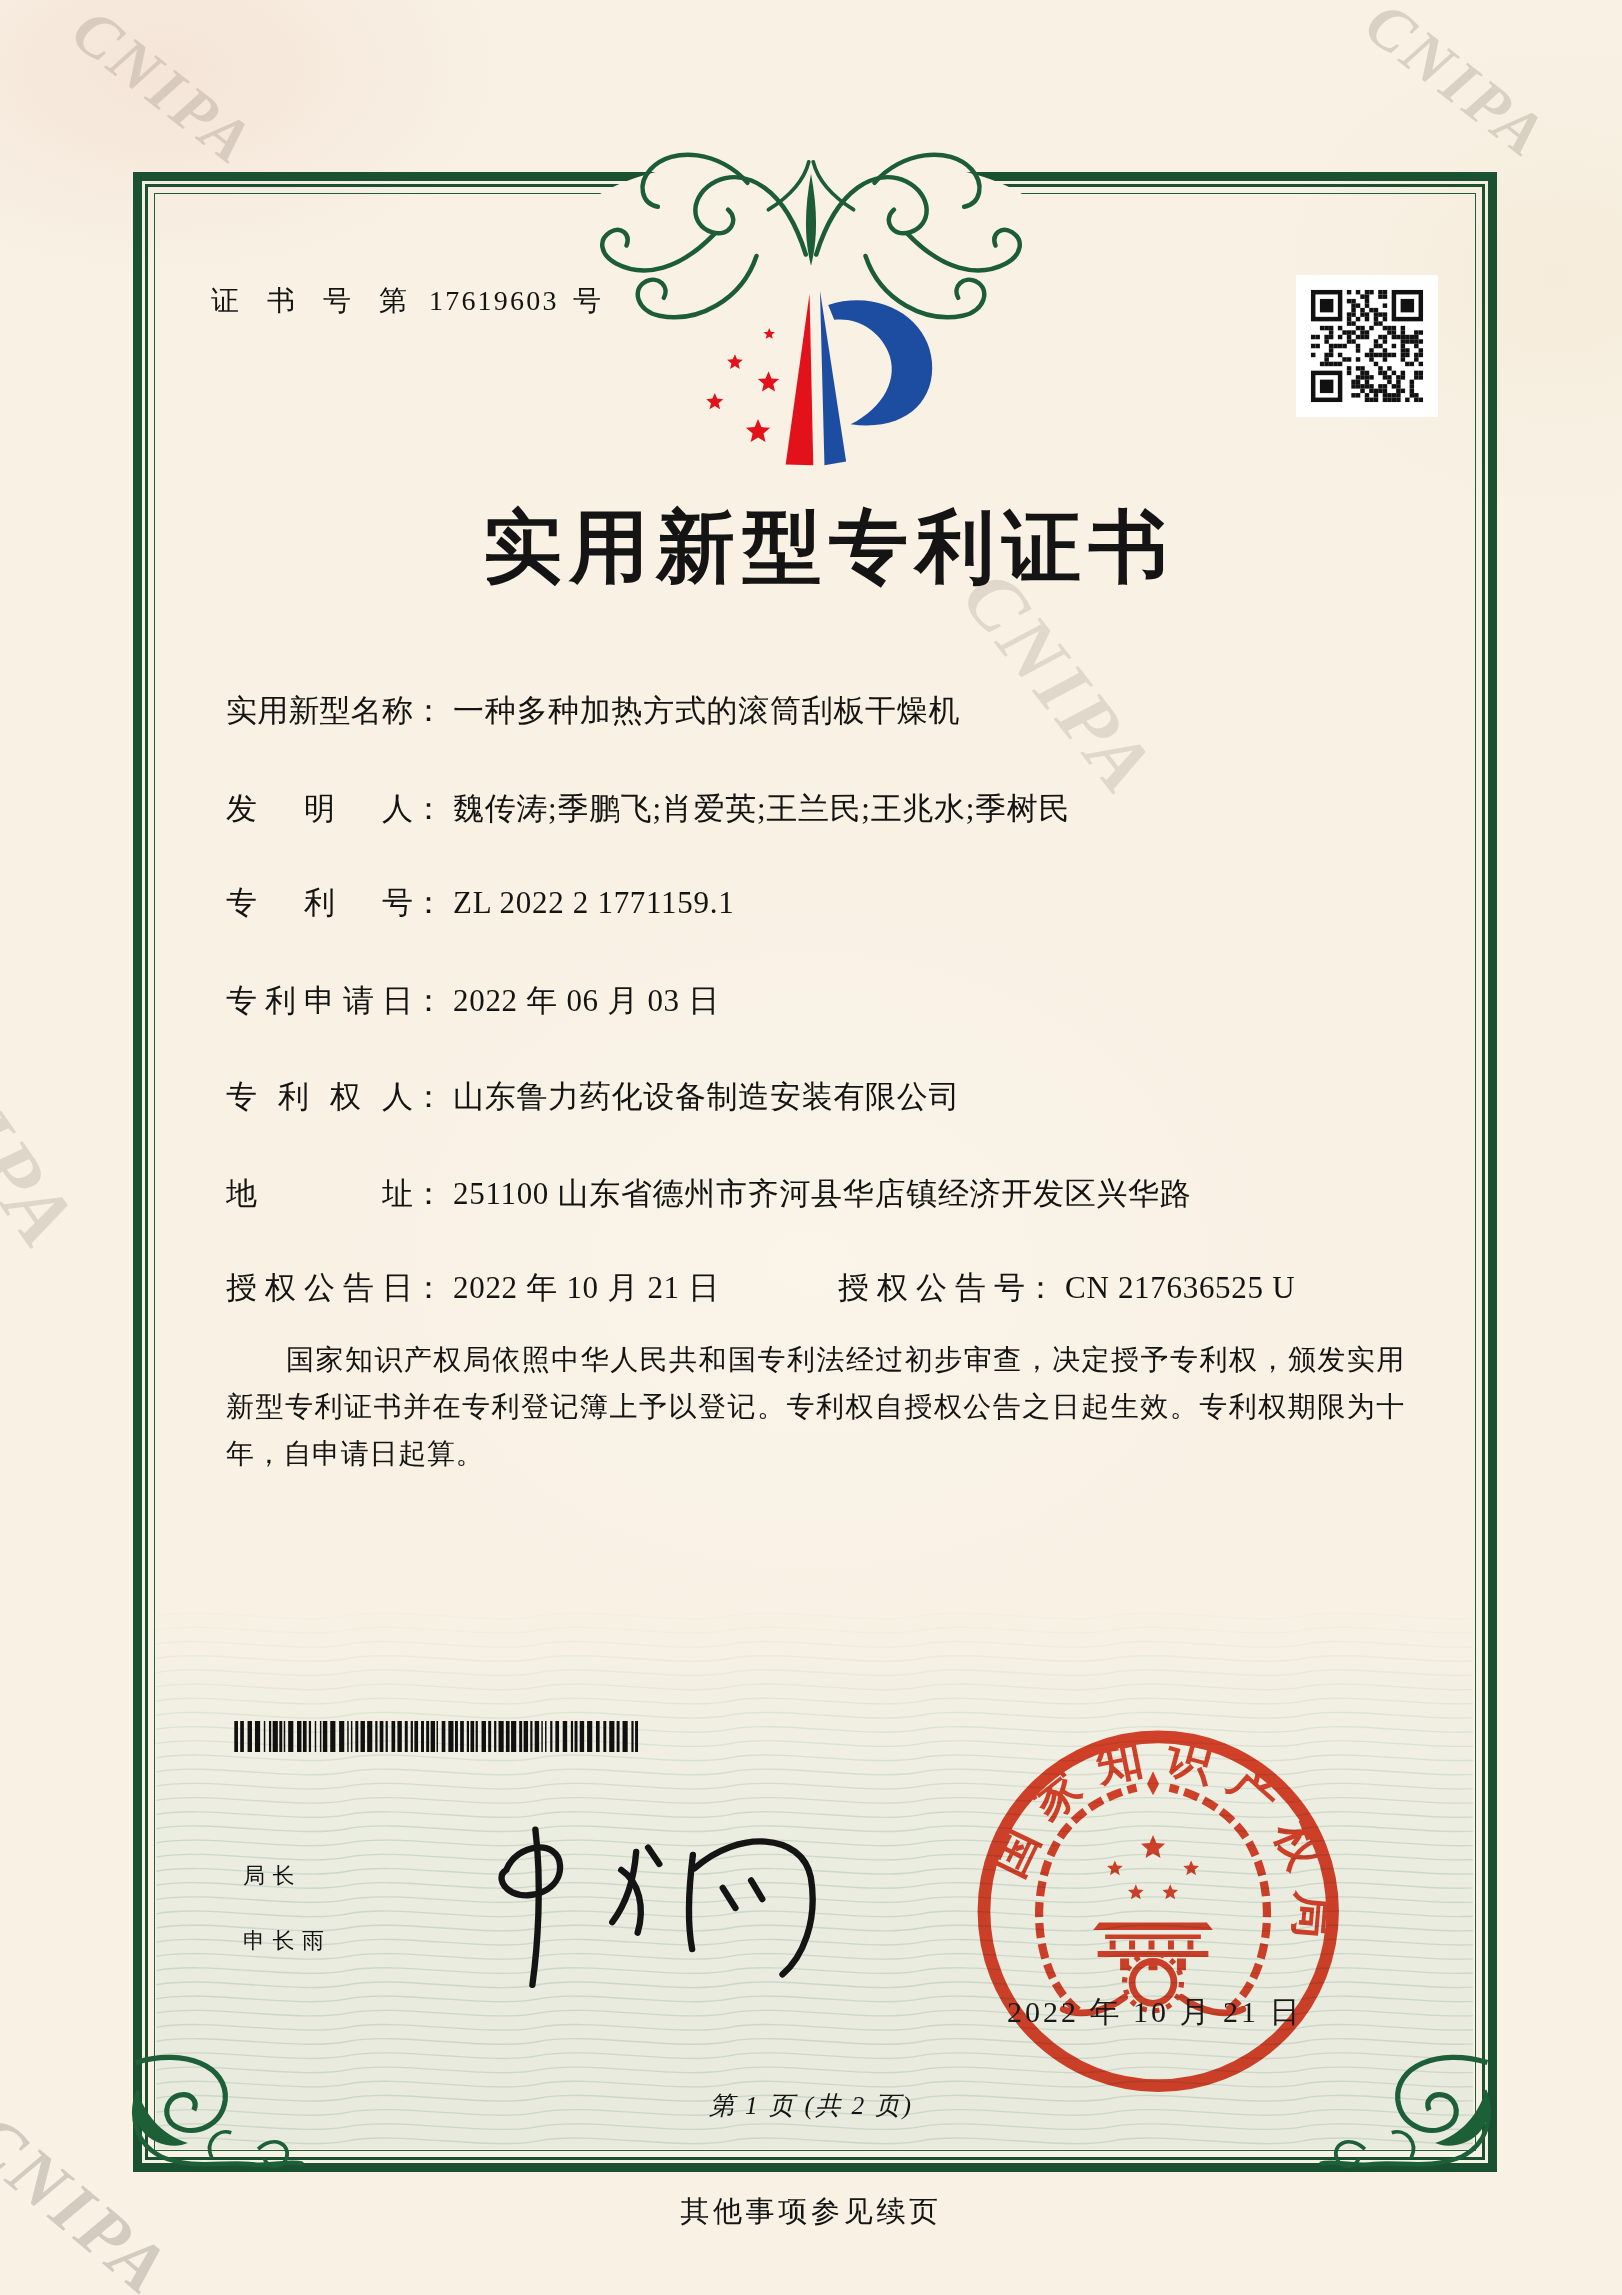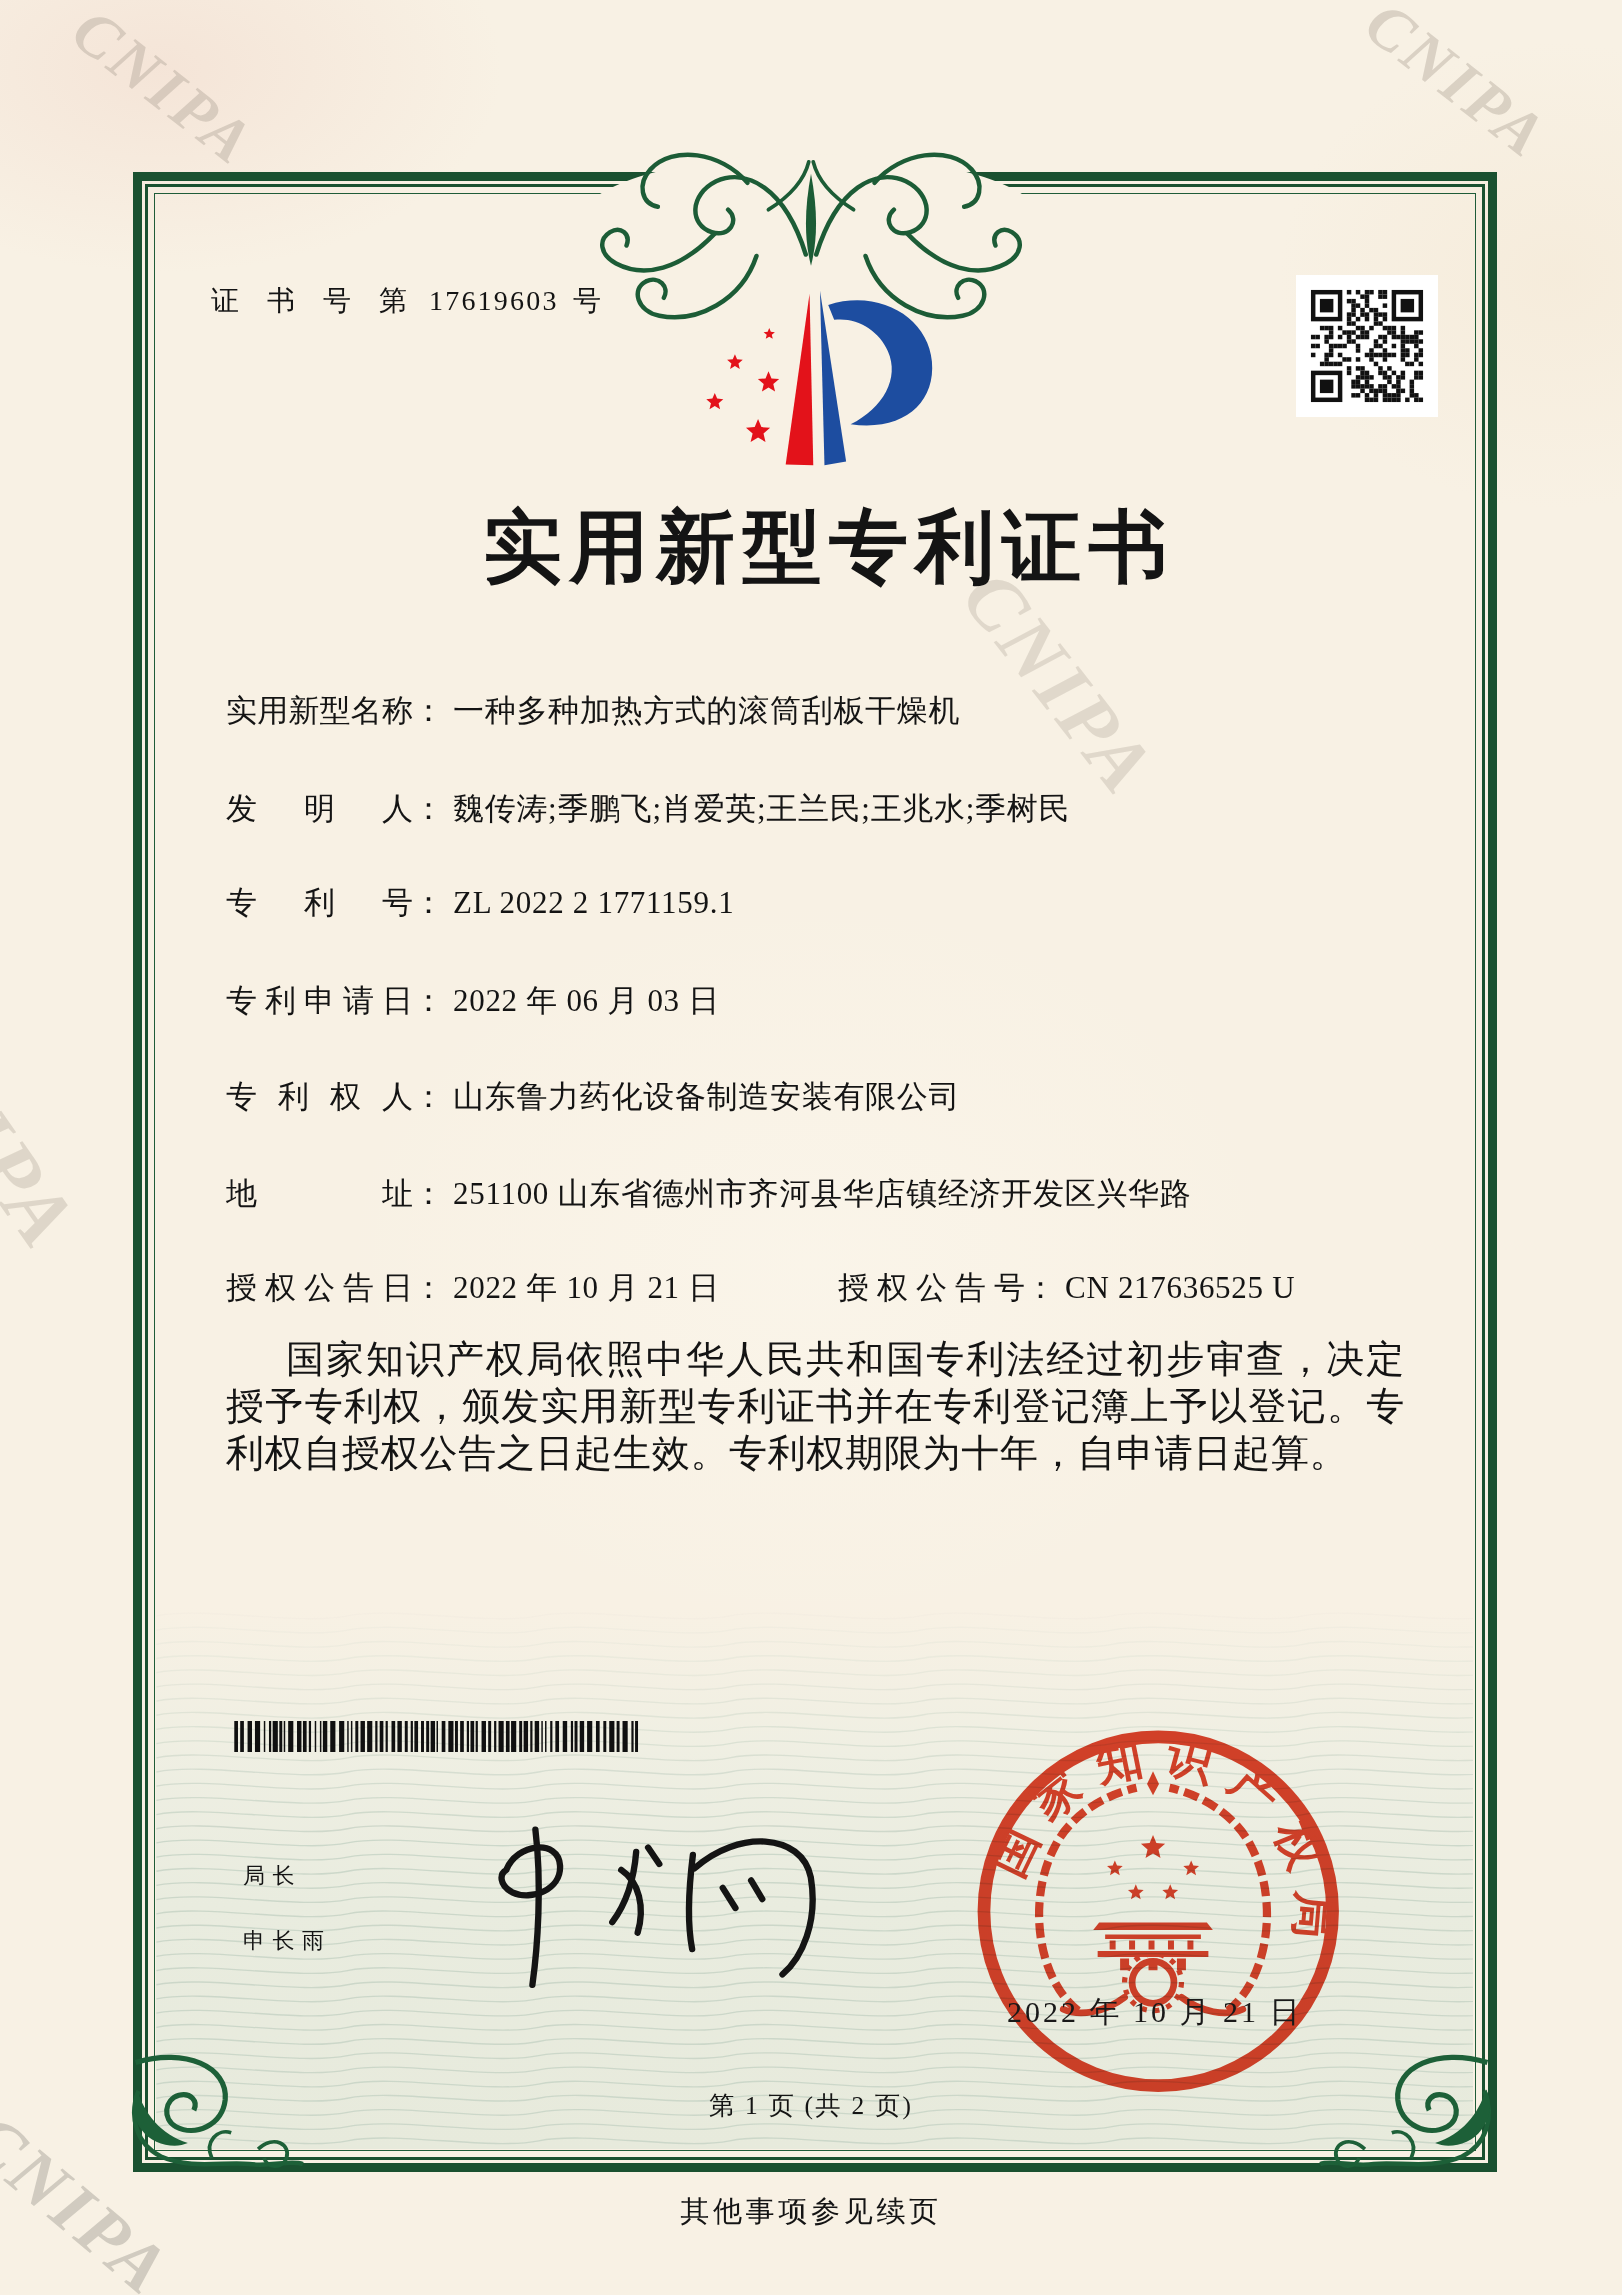--- a/index.html
+++ b/index.html
@@ -41,36 +41,36 @@
   .title{left:0;top:495px;width:100%;text-align:center;font-size:79px;font-weight:600;
          letter-spacing:7.5px;z-index:5;padding-left:18px;}
   
   .frow{position:absolute;left:226px;font-size:31px;white-space:nowrap;z-index:5;}
   .flabel{display:inline-flex;justify-content:space-between;width:187px;vertical-align:bottom;}
   .fvalue{margin-left:9px;letter-spacing:0.7px;}
   .r1{top:690px;} .r2{top:788px;} .r3{top:882px;} .r4{top:980px;}
   .r5{top:1076px;} .r6{top:1173px;} .r7{top:1267px;}
   .frow-grant{left:838px;}
   
-  .paras{left:226px;top:1336px;width:1179px;font-size:38px;line-height:47px;
+  .paras{left:226px;top:1336px;width:1179px;font-size:28px;line-height:47px;
          letter-spacing:0.7px;z-index:5;text-align:justify;}
   .paras p{margin:0;text-indent:60px;}
   
   .barcode{left:232px;top:1721px;width:412px;height:31px;z-index:5;}
   
   .director-label,.director-name{position:absolute;left:233px;font-size:22px;font-weight:normal;
      font-family:"Liberation Sans","DejaVu Sans",sans-serif;letter-spacing:7.5px;z-index:5;margin-left:10px;}
   .director-label{top:1861px;}
   .director-name{top:1926px;}
   .sig{left:460px;top:1816px;width:418px;height:187px;z-index:6;}
   
   .seal{left:966px;top:1719px;width:389px;height:389px;z-index:5;mix-blend-mode:multiply;opacity:.95;}
   .seal-date{left:1007px;top:1992px;font-size:30px;letter-spacing:3px;color:#191919;z-index:7;white-space:nowrap;}
   
-  .page-no{left:0;top:2089px;width:100%;text-align:center;font-size:25.4px;letter-spacing:2.2px;z-index:5;}
+  .page-no{left:0;top:2089px;width:100%;text-align:center;font-size:25.4px;letter-spacing:2.2px;z-index:5;font-style:italic;}
   .continuation{left:0;top:2192px;width:100%;text-align:center;font-size:29px;letter-spacing:3.7px;z-index:5;}
 </style>
 </head>
 <body>
 
 <div class="page">
 
   <div class="abs waveband">
     <svg id="waves-svg" width="1317" height="542" viewBox="0 0 1763 726">
         <path d="M0 12 c64 -13 192 13 256 0 c64 -13 192 13 256 0 c64 -13 192 13 256 0 c64 -13 192 13 256 0 c64 -13 192 13 256 0 c64 -13 192 13 256 0 c64 -13 192 13 256 0" fill="none" stroke="#c7d3c5" stroke-width="1.8" stroke-opacity="0.06"></path>

